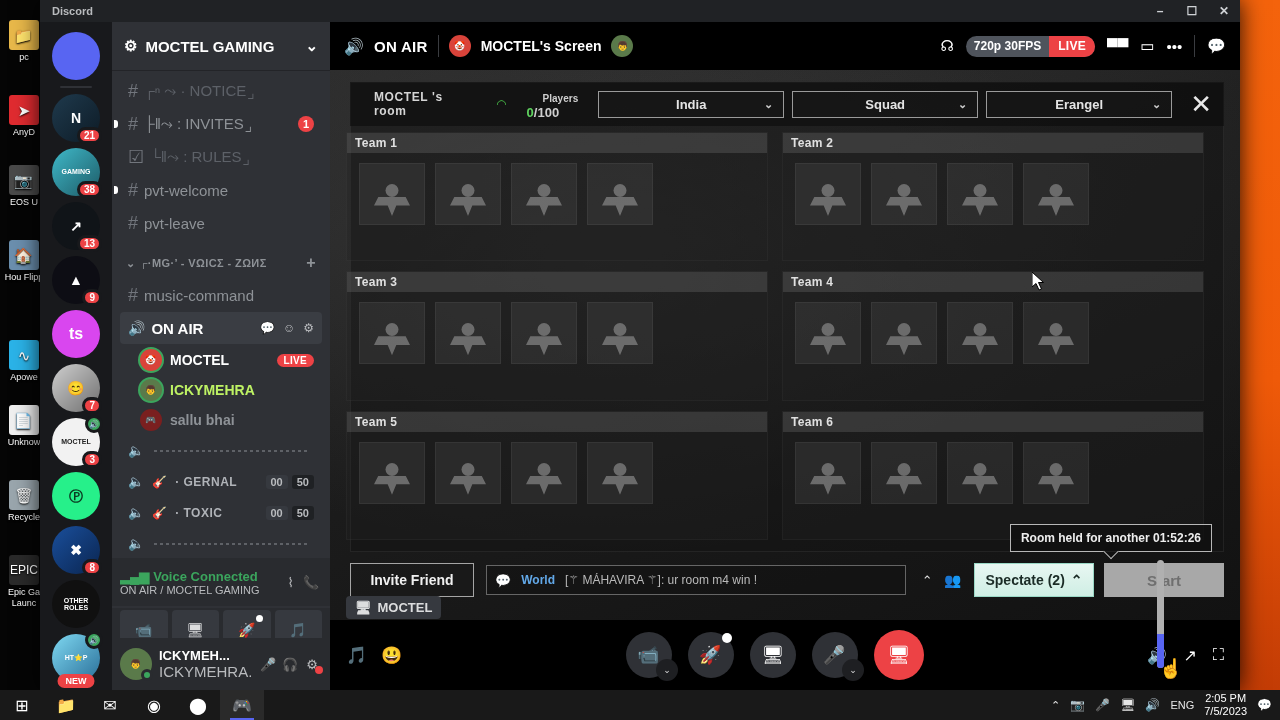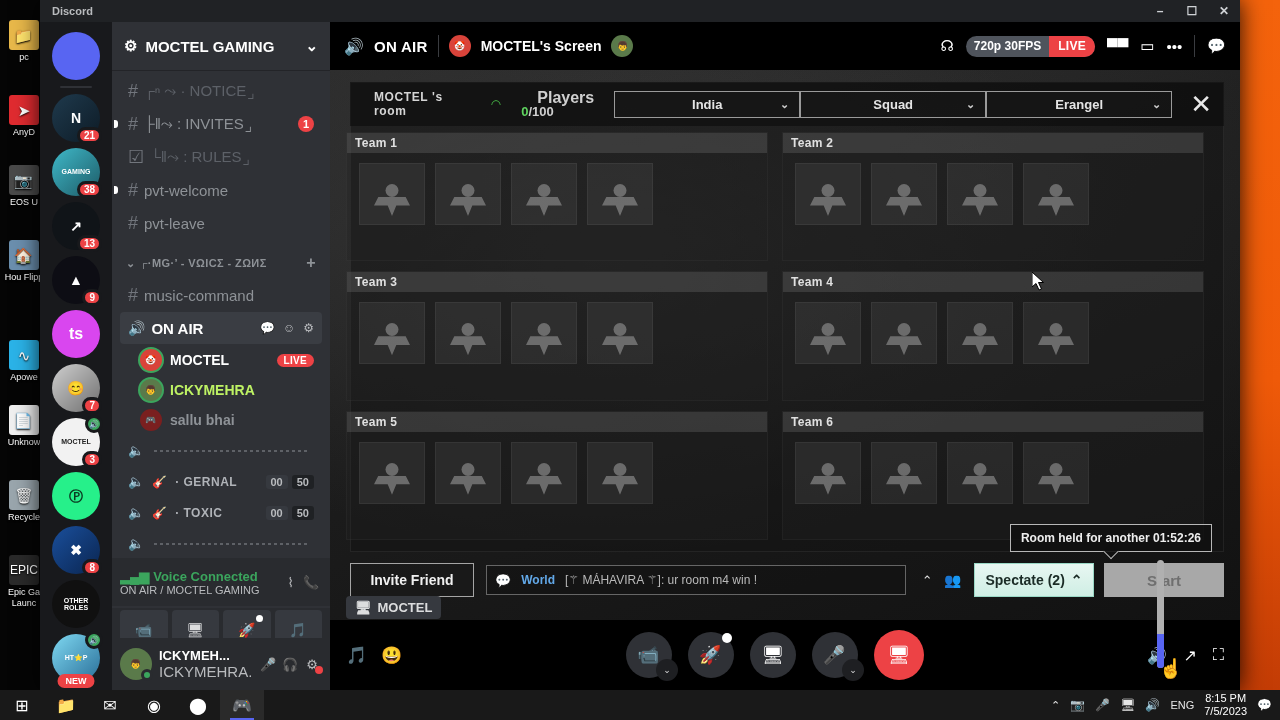--- a/index.html
+++ b/index.html
@@ -266,21 +266,21 @@
     background: rgba(10,10,10,.55);
   }
   .room-name {
     color: #d5d5d5; font-size: 12px; font-weight: bold; letter-spacing: .6px;
     font-family: "Liberation Sans", sans-serif;
     padding-left: 12px;
   }
   .wifi { color: #4ac24a; font-size: 12px; margin-left: 10px; }
   .room-spacer { flex: 1; }
   .players-box { text-align: left; line-height: 13px; margin-right: 10px; }
-  .players-lbl { color: #cfcfcf; font-size: 16px; font-weight: bold; padding-left: 16px; }
+  .players-lbl { color: #cfcfcf; font-size: 10px; font-weight: bold; padding-left: 16px; }
   .players-val { font-size: 13px; font-weight: bold; color: #cfcfcf; }
   .players-val .cur { color: #5fd35f; }
   .sel {
     width: 186px; height: 27px; border: 1px solid #9a9a9a;
     display: flex; align-items: center; justify-content: center; position: relative;
     color: #e4e4e4; font-size: 13px; font-weight: bold; background: rgba(30,30,30,.35);
   }
   .sel .caret { position: absolute; right: 10px; font-size: 11px; color: #cfcfcf; }
   .close-x { color: #e8e8e8; font-size: 26px; font-weight: 300; margin-left: 8px; line-height: 1; }
 
@@ -704,21 +704,21 @@
         <div class="game-frame"></div>
 
         <div class="room-bar">
           <span class="room-name">MOCTEL 's room</span>
           <span class="wifi">◠</span>
           <span class="room-spacer"></span>
           <span class="players-box">
             <span class="players-lbl">Players</span><br>
             <span class="players-val"><span class="cur">0</span><span>/100</span></span>
           </span>
-          <div id="game-selects" style="display:flex;">
+          <div id="game-selects" style="display:flex;gap:8px;">
               <div class="sel">
                 <span>India</span>
                 <span class="caret">⌄</span>
               </div>
               <div class="sel">
                 <span>Squad</span>
                 <span class="caret">⌄</span>
               </div>
               <div class="sel">
                 <span>Erangel</span>
@@ -995,19 +995,19 @@
         </div>
       </div>
     <div class="tb-right">
       <span class="tb-chevron">⌃</span>
       <span style="font-size:12px">📷</span>
       <span style="font-size:12px">🎤</span>
       <span style="font-size:12px">🖥</span>
       <span style="font-size:12px">🔊</span>
       <span style="font-size:11px">ENG</span>
       <span class="clock">
-        <span>8:15 PM</span><br>
+        <span>2:05 PM</span><br>
         <span>7/5/2023</span>
       </span>
       <span style="font-size:12px">💬</span>
     </div>
   </div>
 </div>
 
 </body></html>

